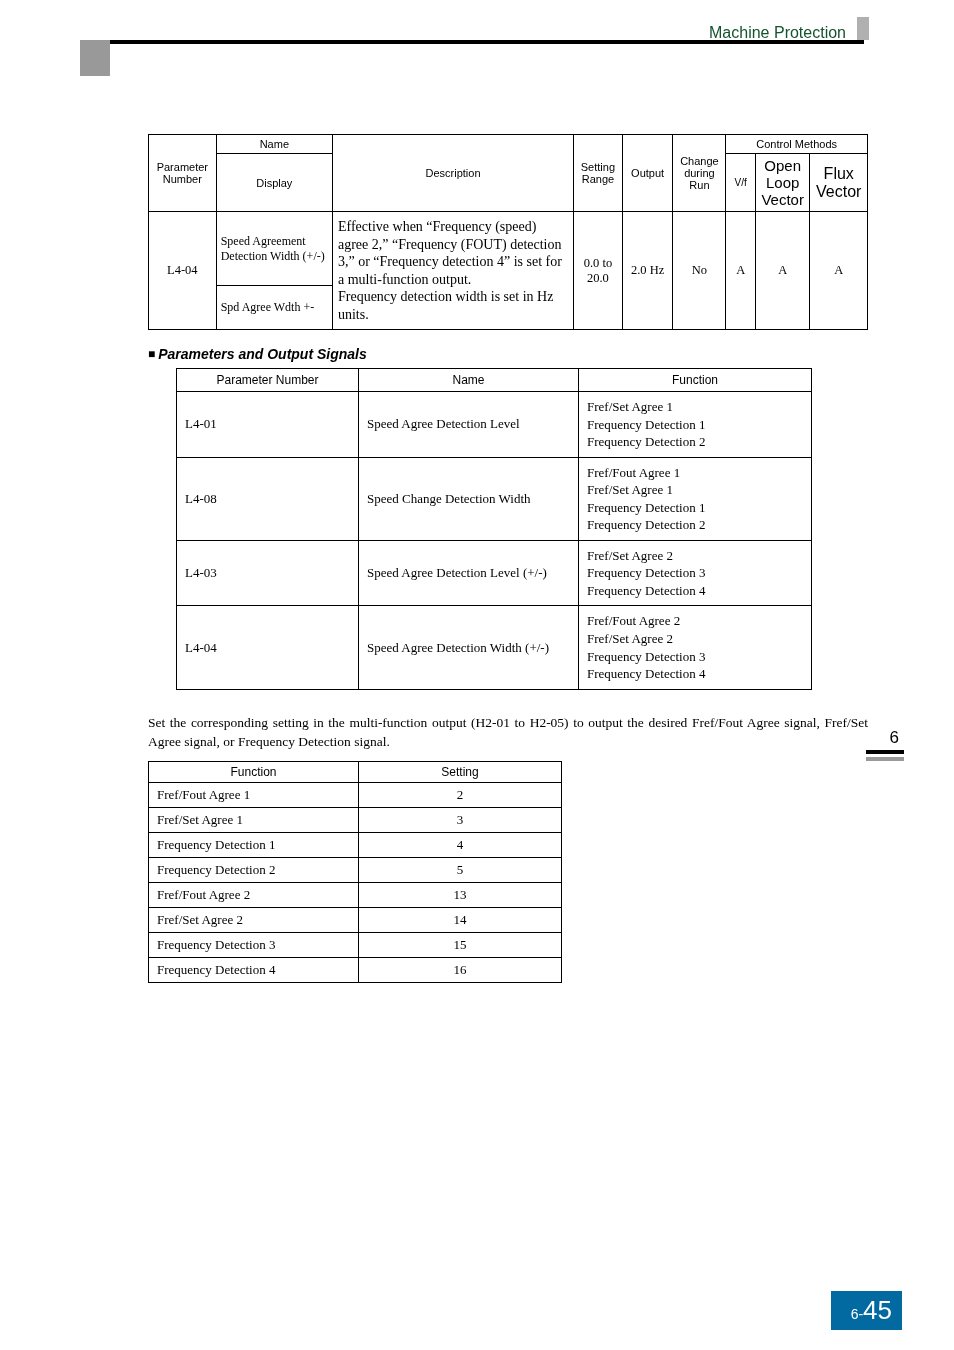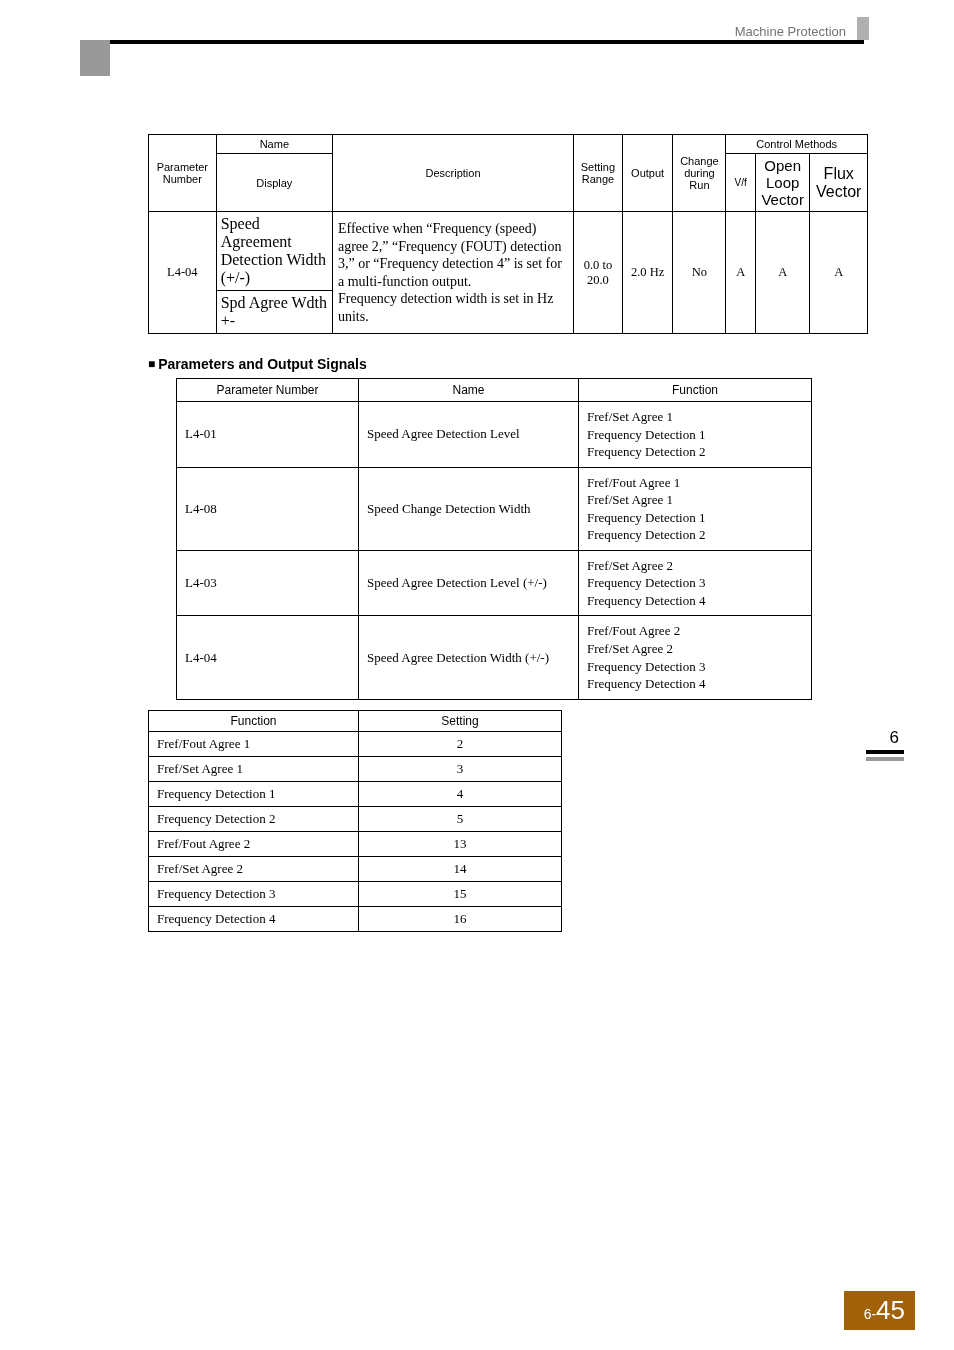--- a/index.html
+++ b/index.html
@@ -9,22 +9,22 @@
       background: #fff;
       font-family: Arial, Helvetica, sans-serif;
       font-size: 13px;
       color: #000;
       position: relative;
     }
     .header-label {
       position: absolute;
       top: 24px;
       right: 108px;
-      font-size: 13px;
-      color: #737373;
+      font-size: 16px;
+      color: #14532d;
     }
     .header-bar {
       position: absolute;
       top: 40px;
       left: 80px;
       right: 90px;
       height: 4px;
       background: #000;
     }
     .header-tab {
@@ -57,28 +57,29 @@
       left: 148px;
       width: 720px;
     }
 
     table { border-collapse: collapse; }
     td, th { border: 1px solid #000; font-weight: normal; }
 
     .t1 { width: 720px; font-size: 11px; }
     .t1 th, .t1 td { padding: 3px 4px; text-align: center; vertical-align: middle; }
     .t1 .desc, .t1 .name-cell { text-align: left; }
-    .t1 .name-cell { font-family: "Times New Roman", serif; font-size: 16px; margin-left: 42px; }
+    .t1 .name-cell { font-family: "Times New Roman", serif; font-size: 12px; margin-left: 42px; }
     .t1 .desc { font-family: "Times New Roman", serif; font-size: 14px; line-height: 1.25; padding: 6px 5px; }
     .t1 .serif-c { font-family: "Times New Roman", serif; font-size: 12.5px; }
 
     .section-h {
-      margin-top: 22px;
+      margin-top: 16px;
       font-size: 14px;
       font-weight: bold;
+      font-style: italic;
     }
     .section-h .square { font-size: 12px; vertical-align: 1px; margin-right: 3px; }
 
     .t2 { width: 636px; margin-left: 28px; margin-top: 6px; font-size: 12px; }
     .t2 th { padding: 4px 6px; text-align: center; }
     .t2 td { padding: 6px 8px; font-family: "Times New Roman", serif; font-size: 13px; vertical-align: middle; }
     .t2 .pn { text-align: left; }
     .t2 .fn { line-height: 1.35; }
 
     .body-p {
@@ -98,23 +99,23 @@
       position: absolute;
       right: 55px;
       top: 728px;
       font-size: 17px;
     }
     .right-bar1 { position: absolute; right: 50px; top: 750px; width: 38px; height: 4px; background: #000; }
     .right-bar2 { position: absolute; right: 50px; top: 757px; width: 38px; height: 4px; background: #999; }
 
     .footer-tab {
       position: absolute;
-      right: 39px;
+      right: 52px;
       bottom: 20px;
-      background: #a16207;
+      background: #0369a1;
       color: #fff;
       padding: 4px 10px 4px 20px;
       font-size: 14px;
       text-align: center;
     }
     .footer-tab .big { font-size: 26px; }
   </style>
 </head>
 <body>
 
@@ -187,20 +188,21 @@
       <td class="fn">Fref/Set Agree 2<br>Frequency Detection 3<br>Frequency Detection 4</td>
     </tr>
     <tr>
       <td class="pn">L4-04</td>
       <td>Speed Agree Detection Width (+/-)</td>
       <td class="fn">Fref/Fout Agree 2<br>Fref/Set Agree 2<br>Frequency Detection 3<br>Frequency Detection 4</td>
     </tr>
   </tbody>
     </table>
 
+  <p class="body-p">Set the corresponding setting in the multi-function output (H2-01 to H2-05) to output the desired Fref/Fout Agree signal, Fref/Set Agree signal, or Frequency Detection signal.</p>
 
   <table class="t3">
     <tbody>
         <tr>
       <th style="width:210px">Function</th>
       <th>Setting</th>
     </tr>
     <tr>
           <td>Fref/Fout Agree 1</td>
           <td class="setting">2</td>

